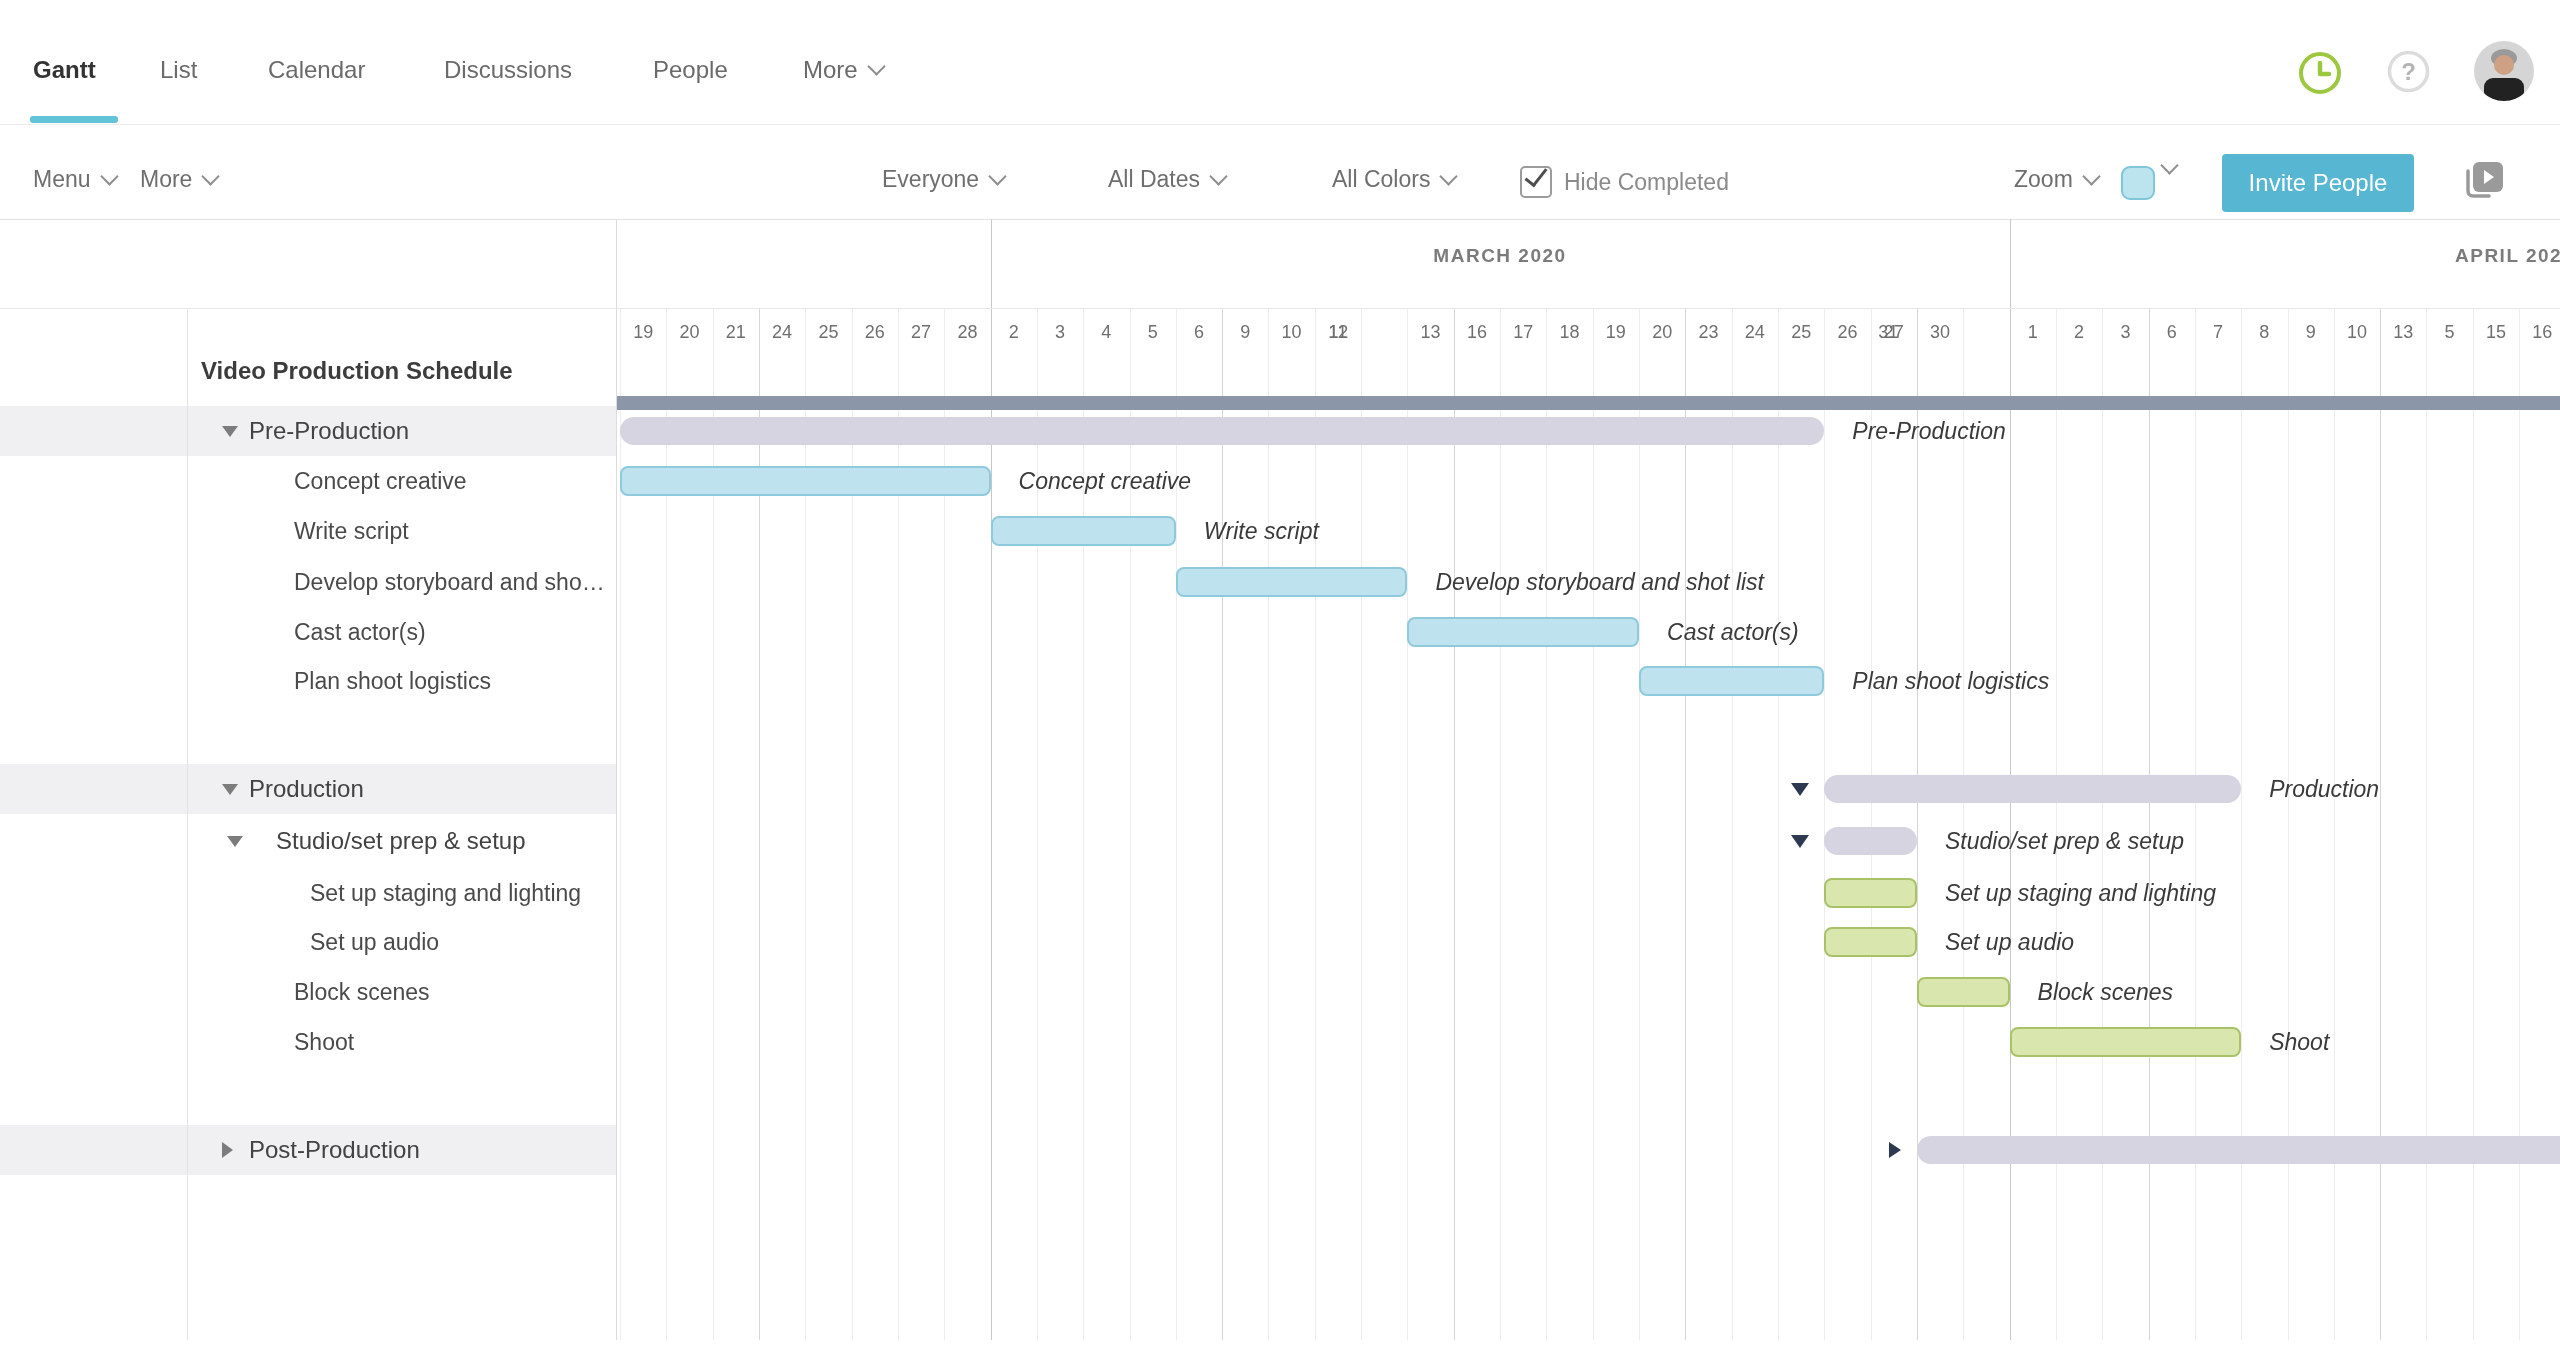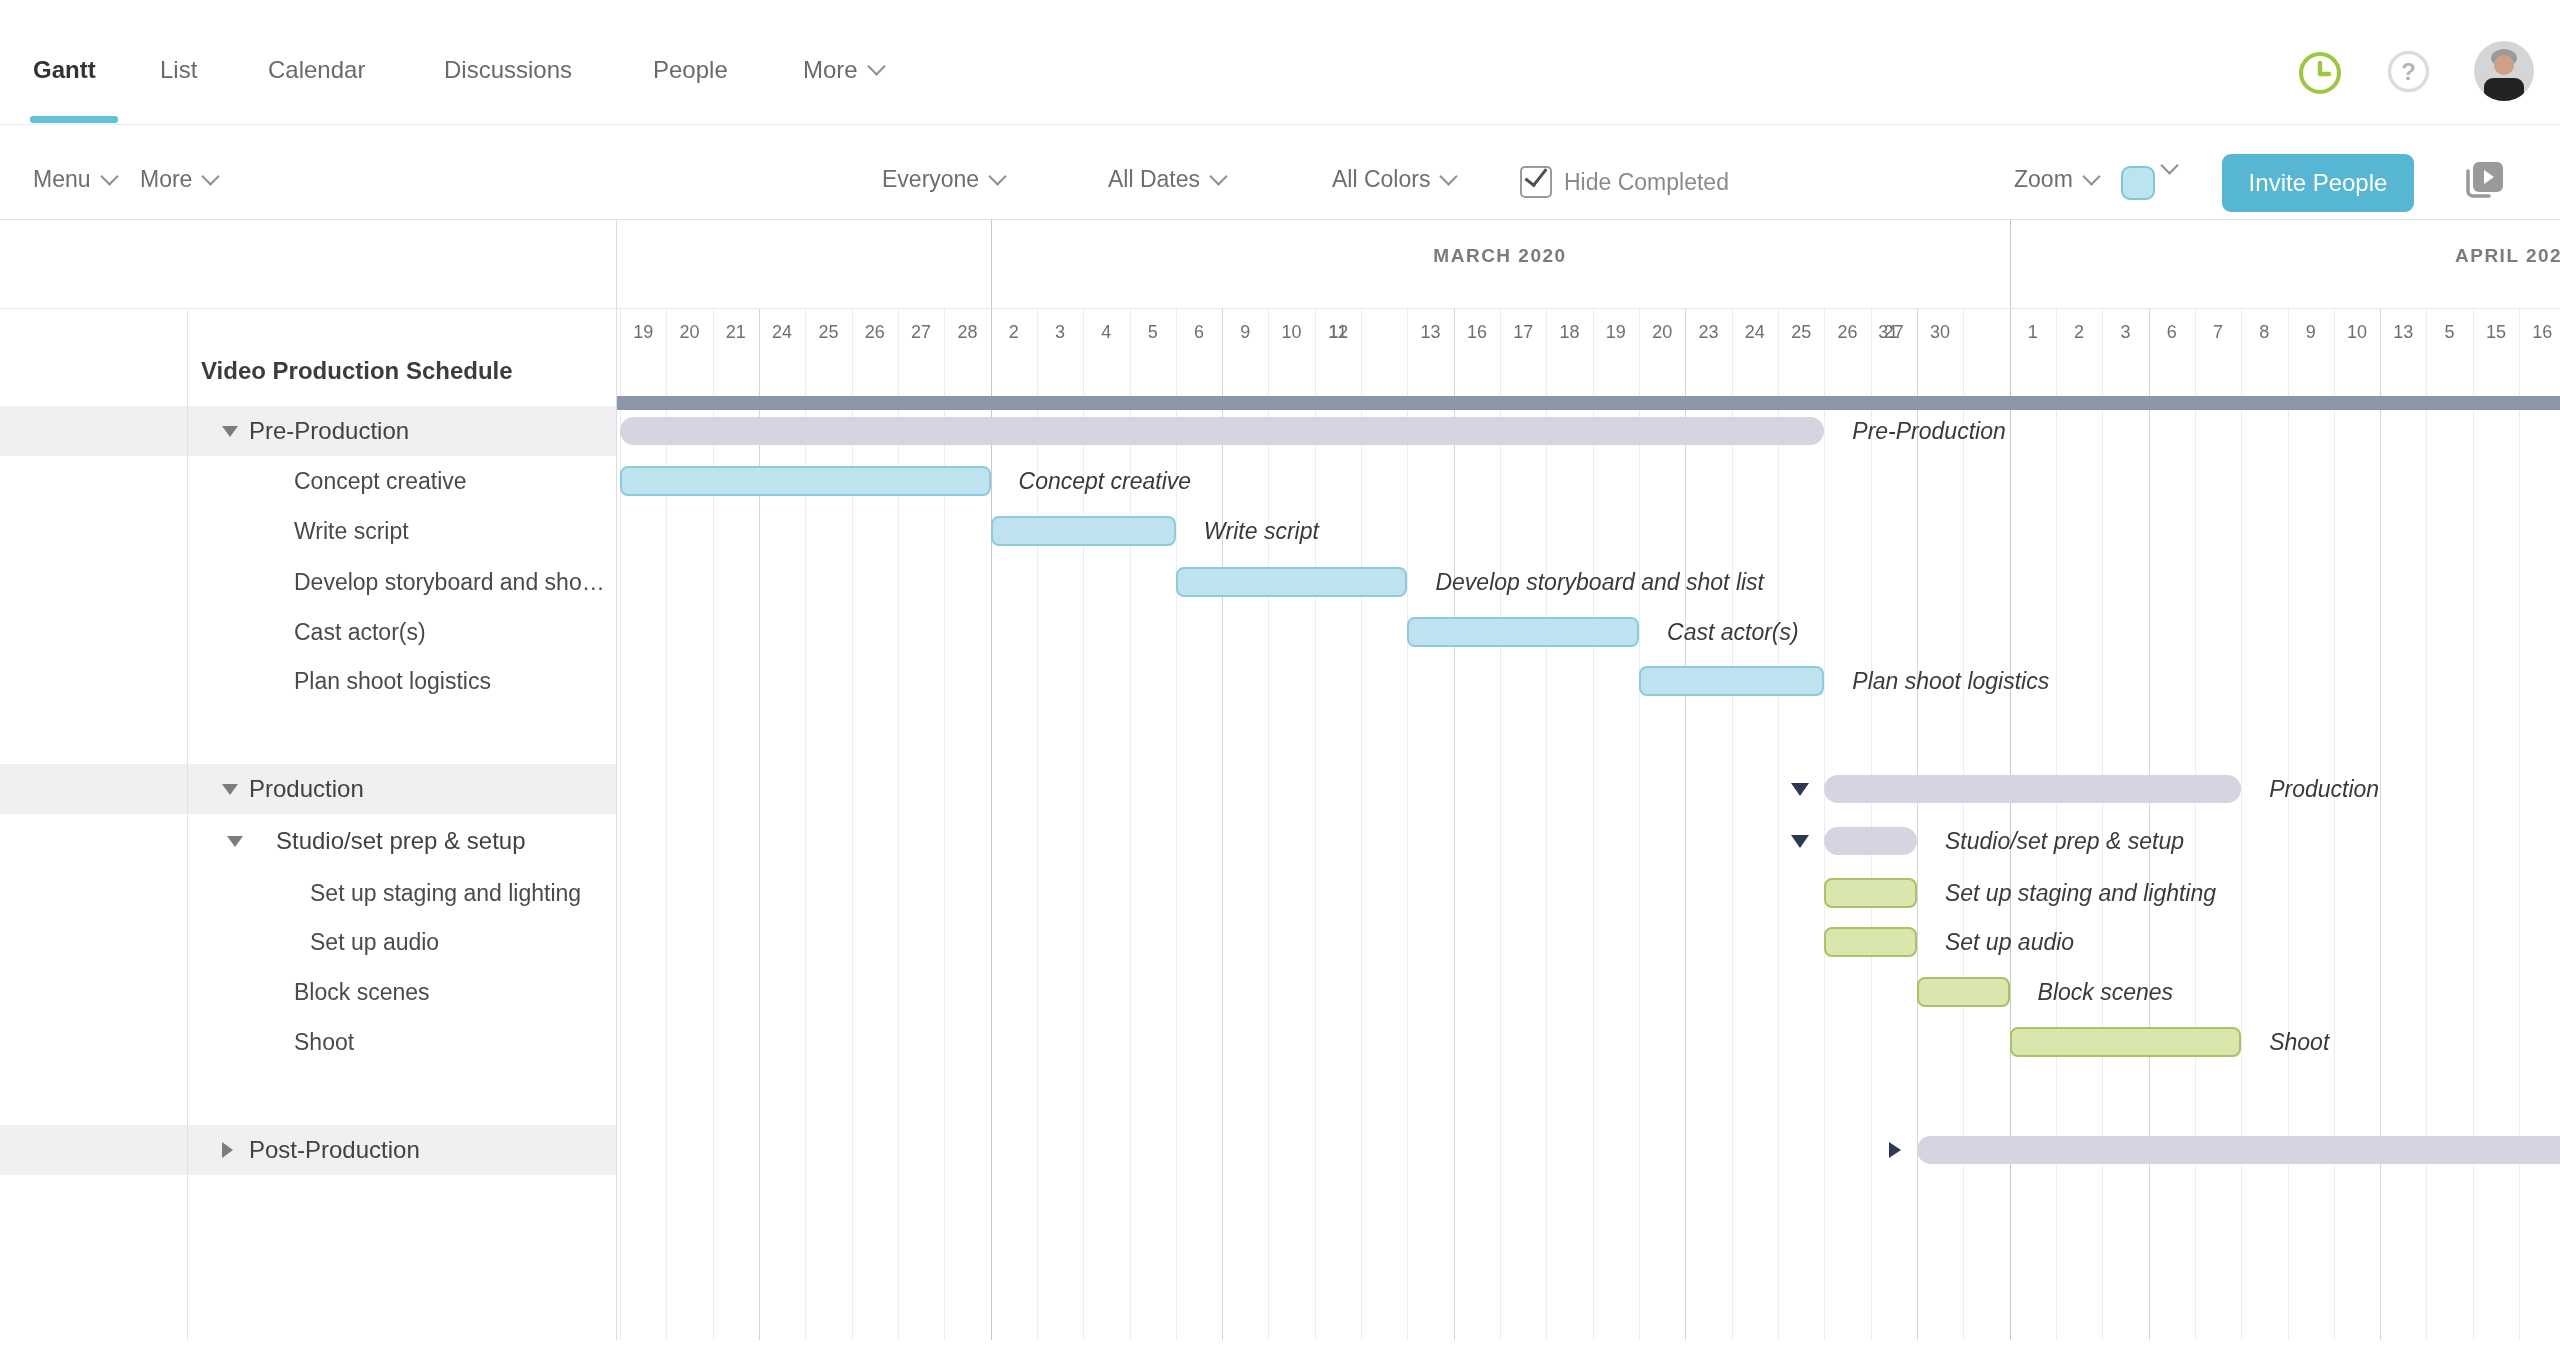--- a/index.html
+++ b/index.html
@@ -18,21 +18,21 @@
   
   .tb-item{position:absolute;top:166px;display:flex;align-items:center;gap:12px;font-size:23px;color:#6e6e6e;white-space:nowrap;}
   .chev{width:11px;height:11px;border-right:2.5px solid #8f8f8f;border-bottom:2.5px solid #8f8f8f;
         transform:rotate(45deg);margin-top:-7px;}
   .checkbox{position:relative;width:28px;height:28px;background:#fff;border:2px solid #9b9b9b;border-radius:5px;}
   .checkbox .tick{position:absolute;left:8px;top:-4px;width:9px;height:19px;border-right:3.5px solid #4e4e4e;
         border-bottom:3.5px solid #4e4e4e;transform:rotate(38deg);}
   .swatch{position:absolute;left:2121px;top:166px;width:30px;height:30px;background:#bce4ef;
           border:2px solid #7fc6d9;border-radius:9px;}
   .invite-btn{position:absolute;left:2222px;top:154px;width:192px;height:58px;background:#57b7d2;border:none;
-          border-radius:9px;color:#fff;font-size:24px;font-family:"Liberation Sans",sans-serif;cursor:pointer;}
+          border-radius:4px;color:#fff;font-size:24px;font-family:"Liberation Sans",sans-serif;cursor:pointer;}
 
   
   .month-label{position:absolute;top:245px;font-size:19px;font-weight:600;letter-spacing:1.5px;color:#7b7b7b;
           transform:translateX(-50%);white-space:nowrap;}
   .month-label.pinned{transform:none;}
   .day-cell{position:absolute;top:308px;height:48px;line-height:48px;text-align:center;font-size:18px;color:#6f6f6f;}
 
   
   .vline{position:absolute;width:1px;}
   .vline.day{background:#ededed;}

